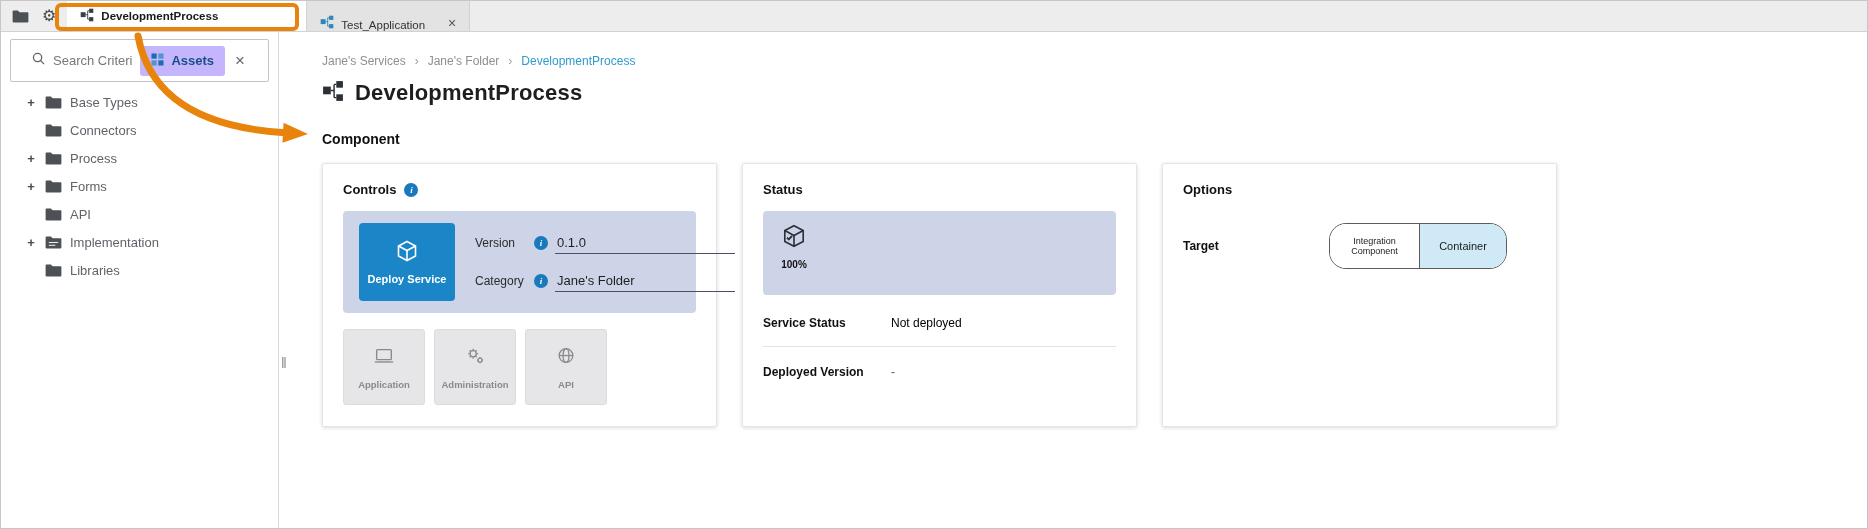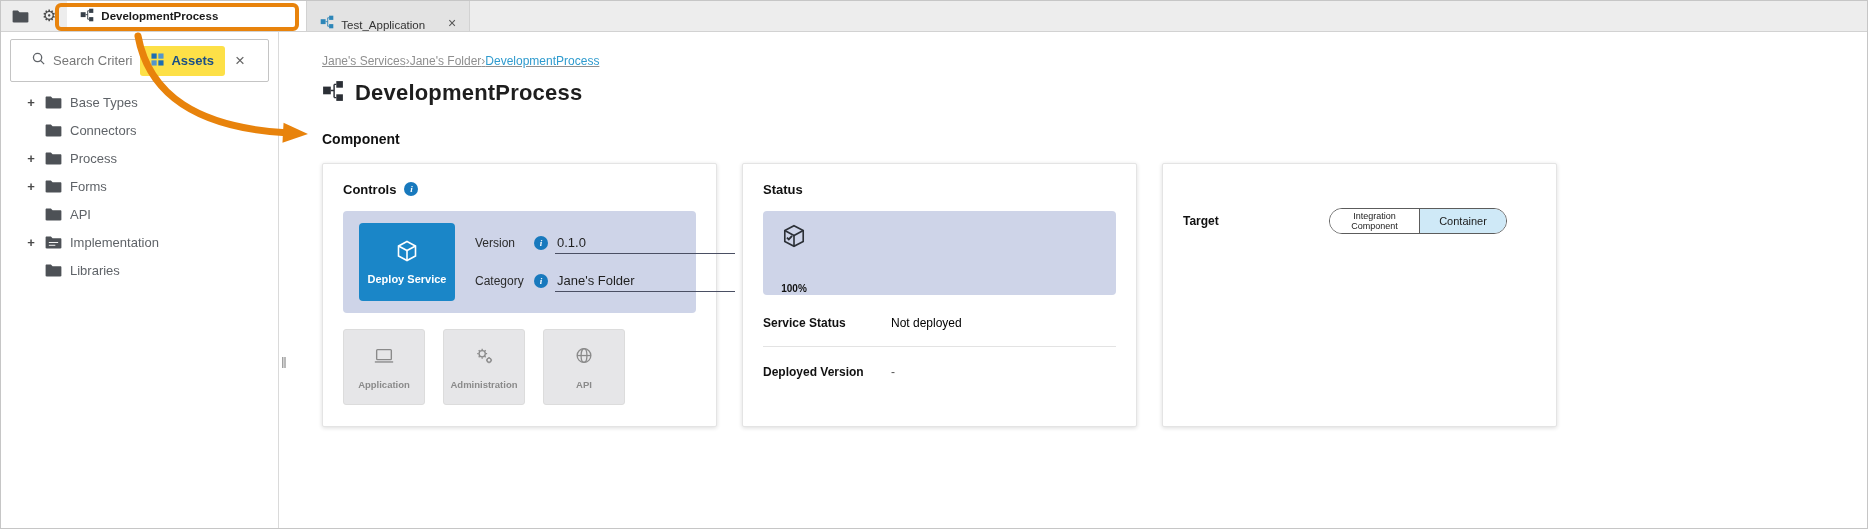--- a/index.html
+++ b/index.html
@@ -15,74 +15,74 @@
   .tab { display:flex; align-items:center; gap:7px; padding:0 13px; font-size:11.5px; color:#333; border-right:1px solid #d2d2d2; cursor:pointer; }
   .tab.active { background:#fff; width:240px; font-weight:bold; color:#1a1a1a; }
   .tab.inactive { background:#e3e3e3;align-items:flex-end; }
   .tab-close { font-size:14px; color:#555; margin-left:16px; }
 
   
   .sidebar { position:absolute; left:0; top:31px; width:278px; bottom:0; background:#fff; border-right:1px solid #dadada; }
   .searchbox { margin:7px 9px 0 9px; border:1px solid #c4c4c4; border-radius:2px; height:43px; display:flex; align-items:center; padding:0 20px; gap:7px; }
   .search-input { border:none; outline:none; flex:1; min-width:0; font-size:13px; color:#333; font-family:inherit; }
   .search-input::placeholder { color:#777; }
-  .assets-chip { background:#fde047; border-radius:3px; height:30px; display:flex; align-items:center; gap:7px; padding:0 11px; font-size:13px; font-weight:bold; color:#1a4f86; cursor:pointer; flex:none; }
+  .assets-chip { background:#c4b5fd; border-radius:3px; height:30px; display:flex; align-items:center; gap:7px; padding:0 11px; font-size:13px; font-weight:bold; color:#1a4f86; cursor:pointer; flex:none; }
   .search-close { color:#666; font-size:17px; line-height:1; padding:0 3px; cursor:pointer; }
   .tree { margin-top:6px; }
   .tree-item { display:flex; align-items:center; height:28px; padding-left:24px; gap:8px; font-size:13px; color:#5f6368; cursor:pointer; }
   .expand { width:12px; text-align:center; font-size:13px; font-weight:bold; color:#4a4a4a; }
   .folder { display:flex; align-items:center; }
   .resize-handle { position:absolute; left:280px; top:354px; font-size:14px; color:#8a8a8a; z-index:5; cursor:col-resize; }
 
   
   .main { position:absolute; left:279px; top:31px; right:0; bottom:0; background:#fff; padding:22px 0 0 42px; }
-  .breadcrumb { display:flex; align-items:center; font-size:12px; color:#8f8f8f;text-decoration:underline; }
+  .breadcrumb { display:flex; align-items:center; gap:9px; font-size:12px; color:#8f8f8f; }
   .crumb { cursor:pointer; }
   .crumb-sep { color:#9c9c9c; }
   .crumb-current { color:#2f9bce; }
   .title-row { margin-top:12px; display:flex; align-items:center; gap:11px; }
   .page-title { font-size:22px; font-weight:600; color:#1e1e1e; letter-spacing:.2px; }
   .section-heading { margin-top:25px; font-size:14px; font-weight:bold; color:#111; }
   .cards { margin-top:16px; display:flex; gap:25px; }
   .card { width:395px; height:264px; background:#fff; border:1px solid #e4e4e4; border-radius:2px; box-shadow:0 1px 4px rgba(0,0,0,.14); padding:18px 20px; }
-  .card-title-row { display:flex; gap:8px; }
+  .card-title-row { display:flex; align-items:center; gap:8px; }
   .card-title { font-size:13px; font-weight:bold; color:#111; }
   .info { width:14px; height:14px; border-radius:50%; background:#1879bd; color:#fff; font-size:9px; font-weight:bold; font-family:"Liberation Serif", serif; font-style:italic; display:flex; align-items:center; justify-content:center; flex:none; cursor:pointer; }
 
   
   .controls-panel { margin-top:14px; background:#ced4e8; border-radius:4px; padding:12px 16px; display:flex; align-items:center; gap:20px; height:102px; }
   .deploy-btn { width:96px; height:78px; background:#1a86c8; border:none; border-radius:4px; color:#fff; display:flex; flex-direction:column; align-items:center; justify-content:center; gap:7px; cursor:pointer; font-family:inherit; flex:none; }
   .deploy-label { font-size:11px; font-weight:bold; }
   .fields { flex:1; display:flex; flex-direction:column; gap:17px; }
   .field { display:flex; align-items:center; gap:7px; }
   .field-label { font-size:12px; color:#2b2b2b; width:52px; flex:none; }
   .field-input { flex:1; min-width:0; border:none; border-bottom:1px solid #4a4f63; background:transparent; font-size:13px; color:#1f1f1f; padding:2px 2px 3px 2px; outline:none; font-family:inherit; }
-  .actions { margin-top:16px; display:flex; gap:18px; }
+  .actions { margin-top:16px; display:flex; gap:9px; }
   .action-tile { width:82px; height:76px; background:#e6e6e8; border:1px solid #dcdcdc; border-radius:3px; display:flex; flex-direction:column; align-items:center; justify-content:center; gap:8px; cursor:pointer; }
   .action-label { font-size:9.5px; font-weight:bold; color:#8a8a8a; white-space:nowrap; }
 
   
   .status-panel { margin-top:14px; background:#ced4e8; border-radius:4px; padding:12px 14px; display:flex; gap:12px; height:84px; }
   .status-icon-col { width:34px; display:flex; flex-direction:column; align-items:center; gap:6px; flex:none; }
-  .status-percent { font-size:10px; font-weight:bold; color:#111;margin-top:24px; }
+  .status-percent { font-size:10px; font-weight:bold; color:#111; }
   .status-body { flex:1; min-width:0; }
   .status-message { font-size:13px; color:#111; padding-top:3px; }
   .progress { margin-top:13px; height:3px; background:#1778c0; border-radius:2px; }
   .status-started { margin-top:7px; font-size:10.5px; color:#222; }
   .status-row { display:flex; align-items:center; font-size:12px; margin-top:21px; }
   .status-row-label { font-weight:bold; color:#111; width:128px; flex:none; }
   .status-row-value { color:#000000; }
   .status-divider { margin-top:16px; border-bottom:1px solid #e3e3e3; }
   .status-row.second { margin-top:18px; }
   .status-row.second .status-row-value { color:#555; }
 
   
   .opt-row { display:flex; align-items:center; margin-top:26px; }
   .opt-label { font-size:12px; font-weight:bold; color:#111; width:120px; flex:none; }
-  .segmented { margin-left:26px; display:flex; border:1px solid #5c5c5c; border-radius:17px; overflow:hidden; height:26px; }
+  .segmented { margin-left:26px; display:flex; border:1px solid #5c5c5c; border-radius:17px; overflow:hidden; height:46px; }
   .seg { display:flex; align-items:center; justify-content:center; cursor:pointer; }
   .seg-1 { width:90px; background:#fff; font-size:9px; color:#222; text-align:center; padding:0 8px; border-right:1px solid #5c5c5c; }
   .seg-2 { width:86px; background:#cfe9f7; font-size:11px; color:#1c1c1c; }
   .opt-value { font-size:12px; color:#222; }
 
   
   .annot-box { position:absolute; left:54px; top:2px; width:244px; height:28px; border:4px solid #e8830c; border-radius:6px; z-index:50; pointer-events:none; }
   .annot-arrow { position:absolute; left:0; top:0; z-index:49; pointer-events:none; }
 </style>
 </head>
@@ -326,20 +326,23 @@
           <span class="status-row-value">Not deployed</span>
         </div>
         <div class="status-divider"></div>
         <div class="status-row second">
           <span class="status-row-label">Deployed Version</span>
           <span class="status-row-value">-</span>
         </div>
       </div>
 
       <div class="card">
+        <div class="card-title-row">
+          <span class="card-title">Options</span>
+        </div>
         <div class="opt-row">
           <span class="opt-label">Target</span>
           <div class="segmented">
             <div class="seg seg-1">Integration Component</div>
             <div class="seg seg-2">Container</div>
           </div>
         </div>
       </div>
 
     </div>

